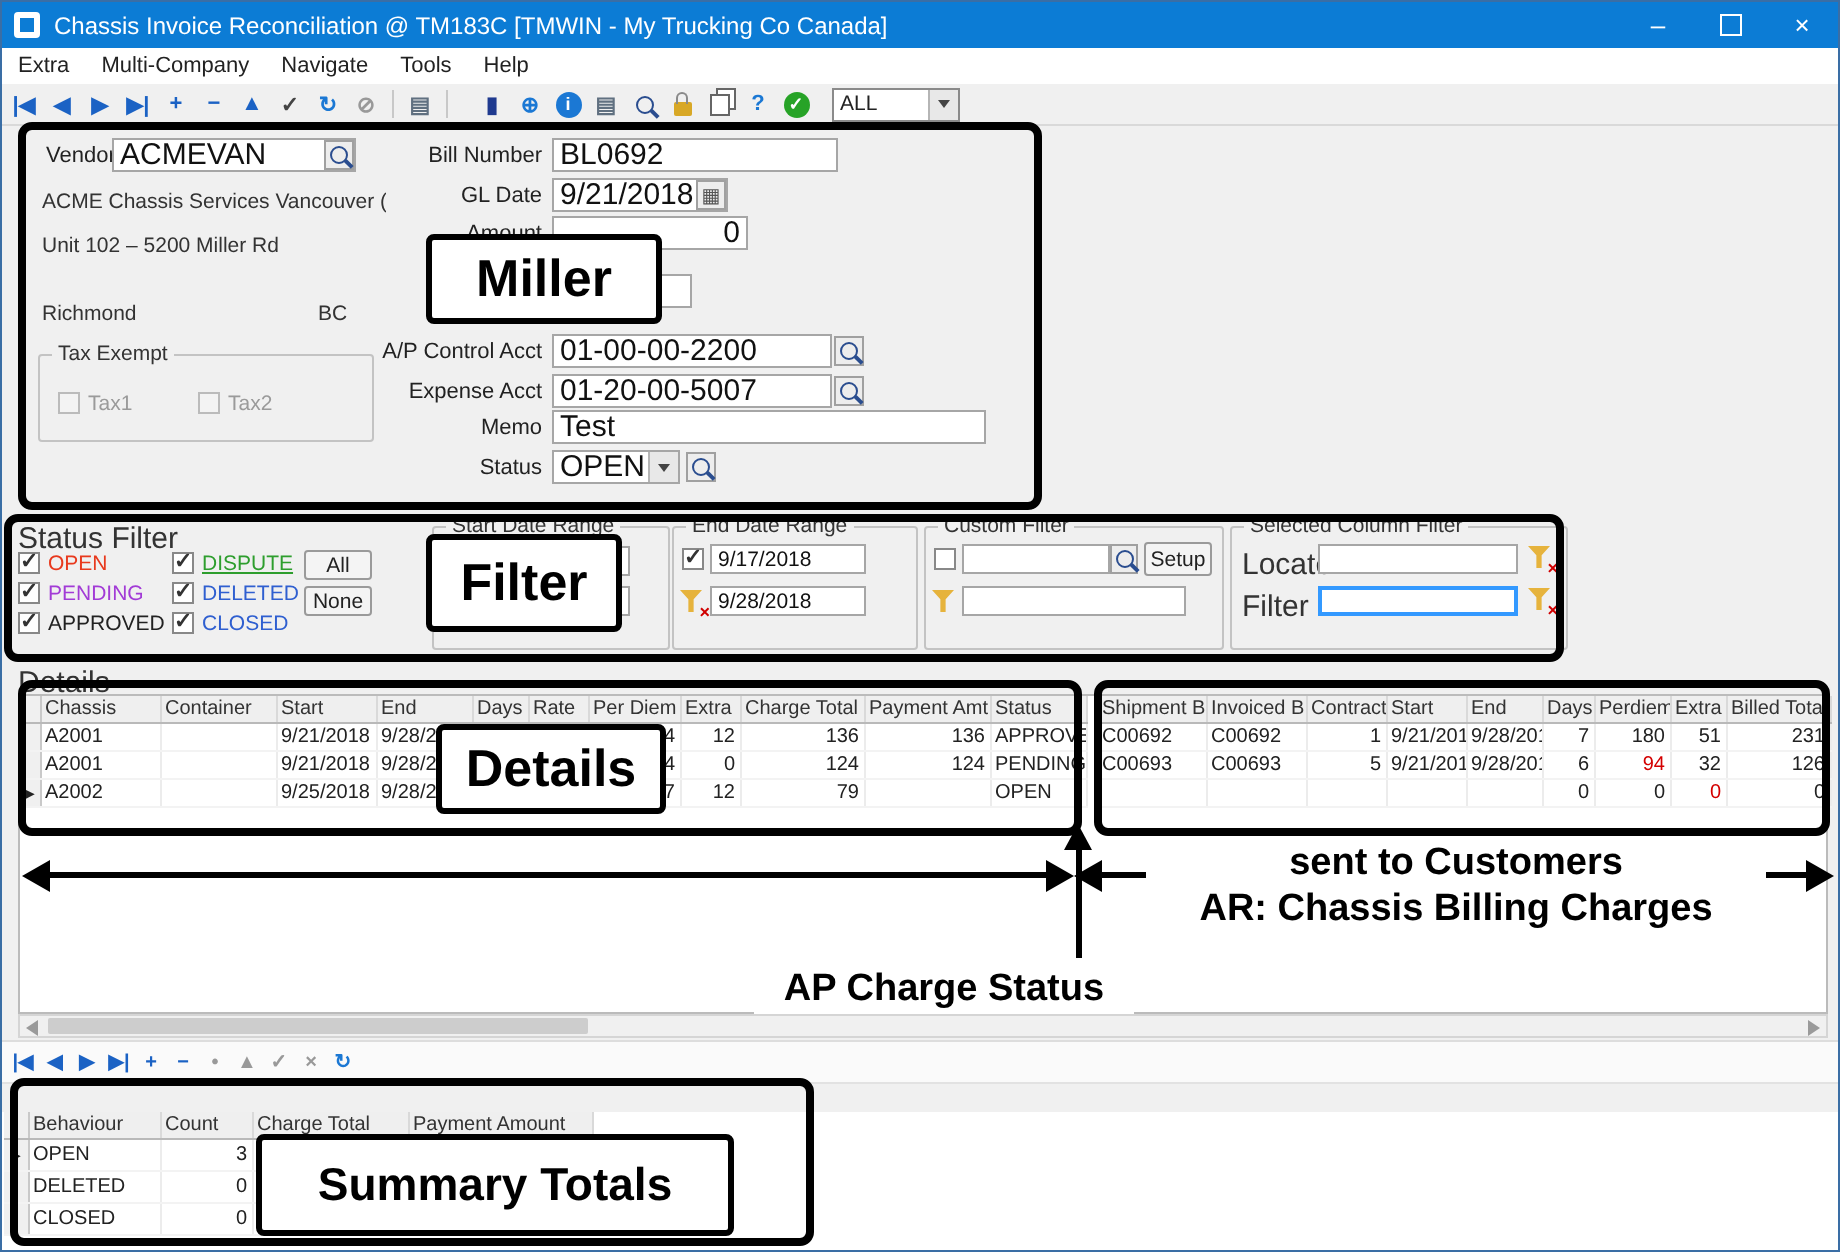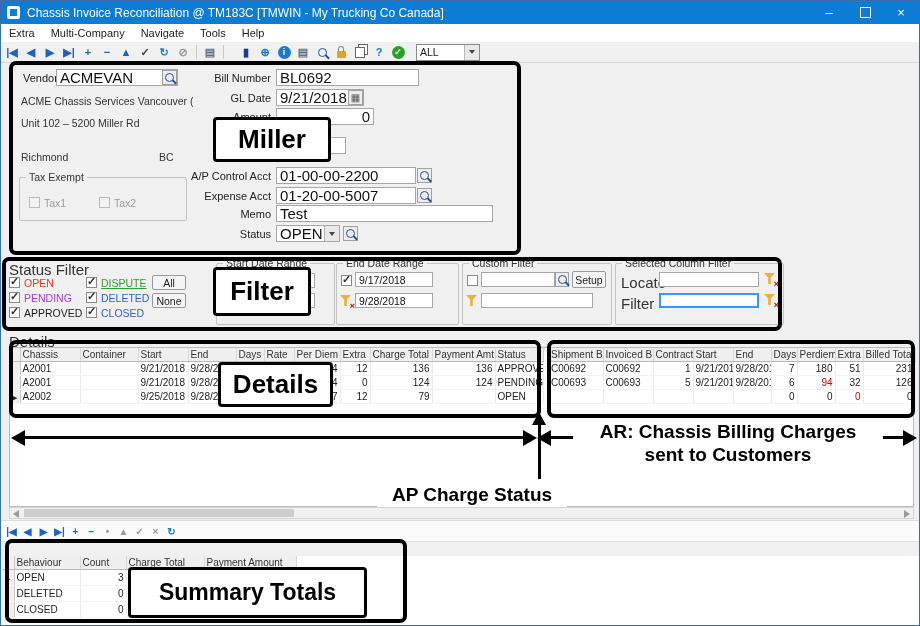--- a/index.html
+++ b/index.html
@@ -62,21 +62,21 @@
   .field.sm{height:15px;font-size:10.5px}
   .field.focusblue{border:2px solid #3399ff}
   .fbtn{position:absolute;width:15px;height:15px;background:#ededed;border:1px solid #a0a0a0;
     display:flex;align-items:center;justify-content:center;box-sizing:border-box;font-size:10px;color:#555}
   .btn{position:absolute;background:#f4f4f4;border:1px solid #9a9a9a;font-size:10.5px;
     display:flex;align-items:center;justify-content:center;color:#222;border-radius:2px;box-sizing:border-box}
   .group{position:absolute;border:1px solid #c3c3c3;border-radius:2px}
   .gtitle{position:absolute;top:-7px;left:6px;background:#f0f0f0;padding:0 3px;font-size:10.5px;color:#333;white-space:nowrap}
 
   
-  .cb{position:absolute;display:flex;align-items:center;gap:4px;font-size:10.5px;height:13px}
+  .cb{position:absolute;display:flex;gap:4px;font-size:10.5px;height:13px}
   .cb .box{width:11px;height:11px;background:#fff;border:1px solid #888;position:relative;box-sizing:border-box}
   .cb.checked .box::after{content:"✓";position:absolute;left:0;top:-3px;font-size:11px;color:#333;font-weight:bold}
   .cb.disabled .box{background:#f3f3f3;border-color:#bbb}
   .cb.disabled .cbl{color:#9a9a9a}
   .addr{position:absolute;font-size:10.5px;color:#333;white-space:nowrap;overflow:hidden}
 
   
   .funnelw{position:absolute;width:12px;height:12px}
   .funnel{position:absolute;left:0;top:0;width:11px;height:11px;background:#e6b33c;
     clip-path:polygon(0 0,100% 0,62% 42%,62% 100%,38% 100%,38% 42%)}
@@ -539,22 +539,22 @@
   <div class="ann-label" style="left:212px;top:266px;width:98px;height:49px;font-size:26px">Filter</div>
 
   <div class="ann-box" style="left:8px;top:339px;width:532px;height:78px"></div>
   <div class="ann-label" style="left:217px;top:361px;width:115px;height:45px;font-size:26px">Details</div>
   <div class="ann-box" style="left:546px;top:339px;width:368px;height:78px"></div>
 
   <div class="hline" style="left:24px;top:435px;width:498px"></div>
 
   <div class="hline" style="left:550px;top:435px;width:352px"></div>
   <div class="ann-text" style="left:572px;top:419px;width:310px;font-size:19px;line-height:23px">
+    <div>sent to Customers</div>
     <div>AR: Chassis Billing Charges</div>
-    <div>sent to Customers</div>
   </div>
 
   <div class="vline" style="left:537px;top:424px;height:54px"></div>
   <div class="ann-text" style="left:376px;top:482px;width:190px;font-size:19px;line-height:24px">AP Charge Status</div>
 
   <div class="ann-box" style="left:4px;top:538px;width:402px;height:84px"></div>
   <div class="ann-label" style="left:127px;top:566px;width:239px;height:51px;font-size:23px">Summary Totals</div>
 
 </div>
 

